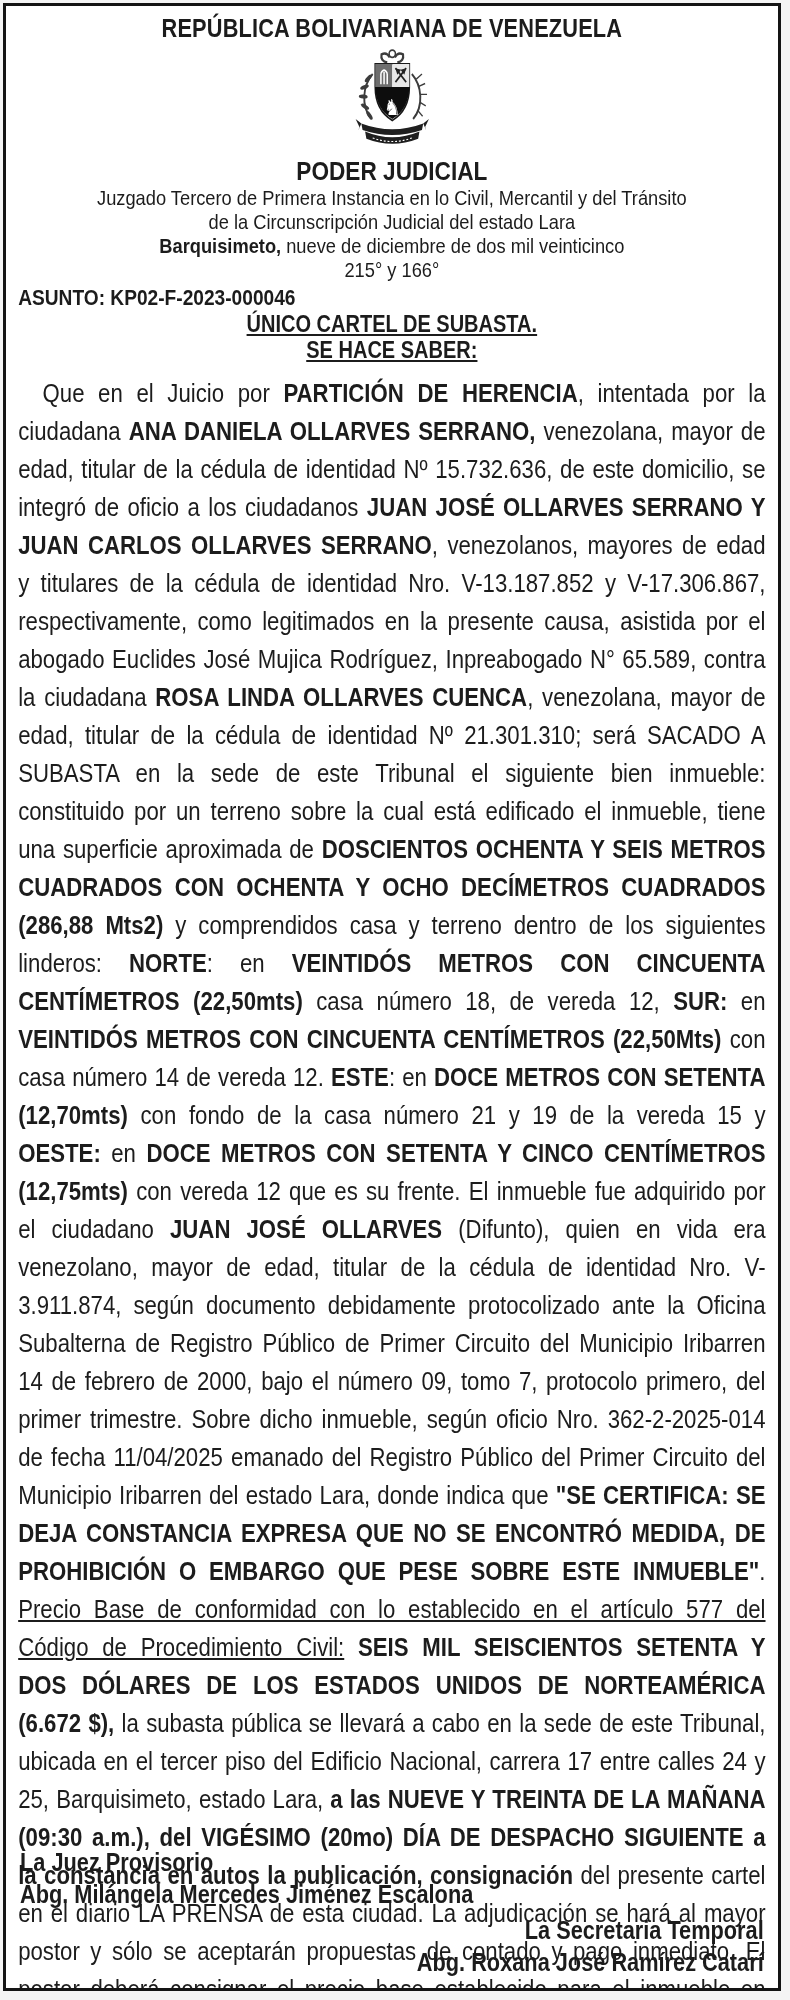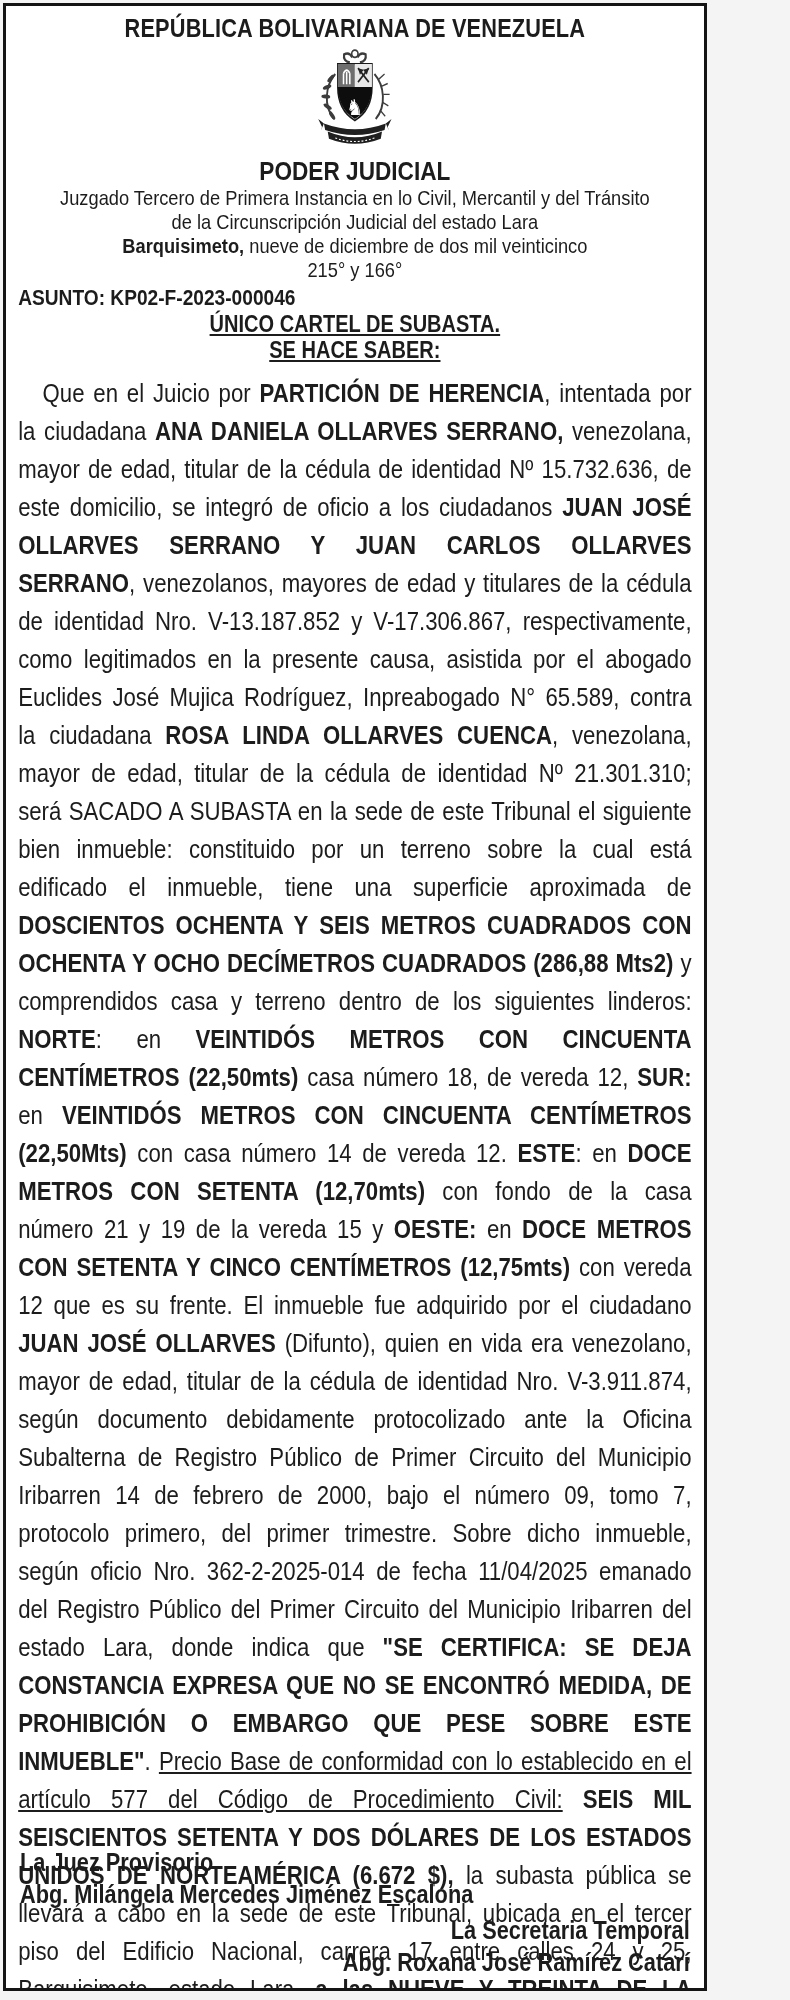--- a/index.html
+++ b/index.html
@@ -5,21 +5,21 @@
   html, body {
     margin: 0; padding: 0;
     width: 790px; height: 2000px;
     background: #f4f4f4;
     font-family: "Liberation Sans", "DejaVu Sans", sans-serif;
     color: #1c1c1c;
   }
   .sheet {
     position: absolute;
     left: 3px; top: 3px;
-    width: 704px; height: 1988px;
+    width: 778px; height: 1988px;
     box-sizing: border-box;
     border: 3px solid #141414;
     background: #ffffff;
     overflow: hidden;
   }
   
   .condensed {
     transform: scaleX(0.87);
     transform-origin: 0 0;
     width: 114.9%;

